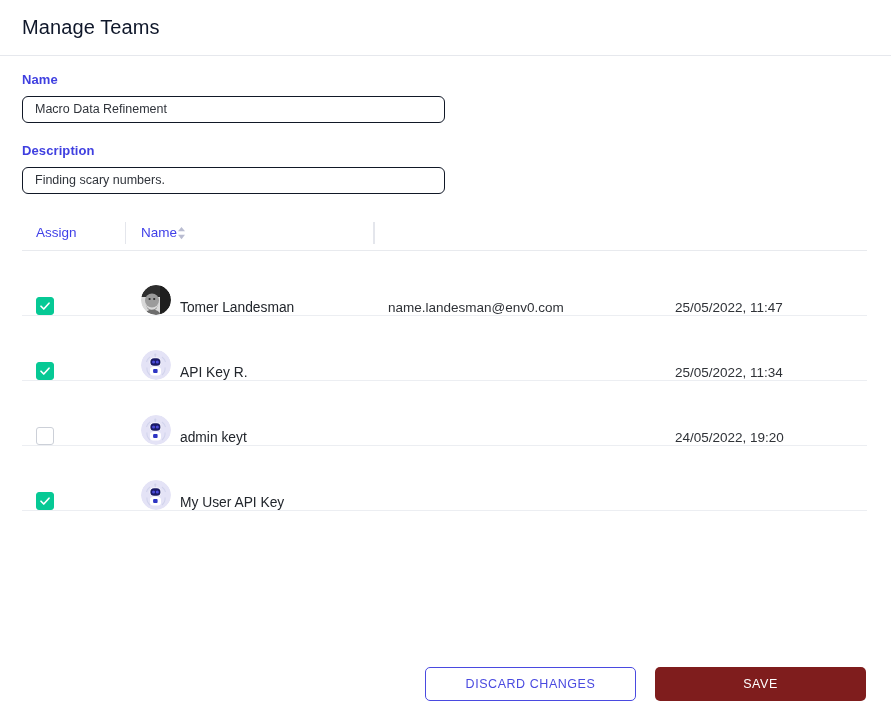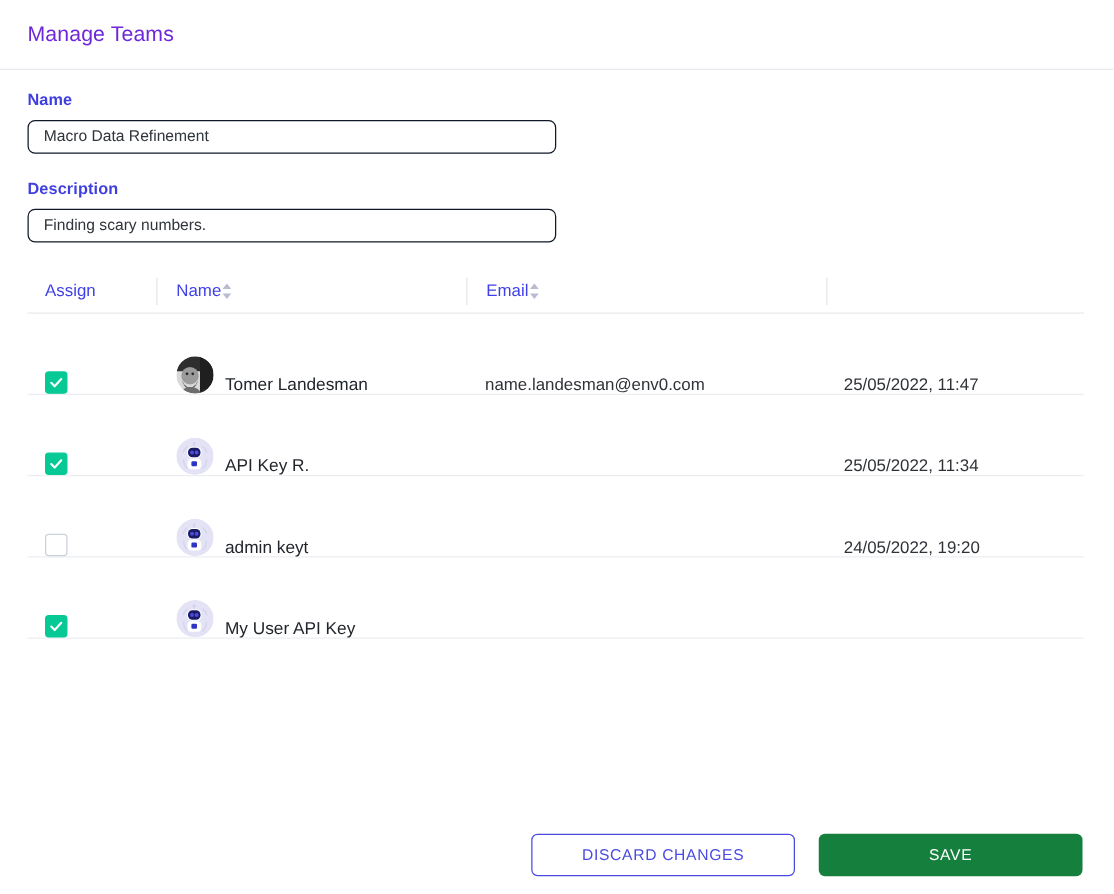--- a/index.html
+++ b/index.html
@@ -16,22 +16,22 @@
   
   .header {
     height: 56px;
     border-bottom: 1px solid #e6e8ed;
     display: flex;
     align-items: center;
     padding-left: 22px;
     background: #fff;
   }
   .header-title {
-    font-size: 17px;
-    color: #6d28d9;
+    font-size: 20px;
+    color: #0f172a;
     font-weight: 400;
     letter-spacing: 0.1px;
   }
 
   
   .form { padding: 16px 22px 0 22px; }
 
   .field-label {
     color: #3f3fe0;
     font-size: 13px;
@@ -170,21 +170,21 @@
   }
   .btn-discard {
     width: 211px;
     border: 1.3px solid #4a4ae0;
     background: #fff;
     color: #4a4ae0;
   }
   .btn-save {
     width: 211px;
     border: none;
-    background: #15803d;
+    background: #7f1d1d;
     color: #ffffff;
   }
 </style>
 </head>
 <body>
 
 <div class="page">
 
   <div class="header">
     <div class="header-title">Manage Teams</div>
@@ -217,29 +217,20 @@
         <span class="lbl">Name</span>
         <span>
           <svg class="sort-icon" viewBox="0 0 10 16" fill="currentColor">
             <path d="M5 1 L9 6 L1 6 Z"></path>
             <path d="M5 15 L9 10 L1 10 Z"></path>
           </svg>
         </span>
       </div>
       <div class="th-divider"></div>
 
-      <div class="th col-email">
-        <span class="lbl">Email</span>
-        <span>
-          <svg class="sort-icon" viewBox="0 0 10 16" fill="currentColor">
-            <path d="M5 1 L9 6 L1 6 Z"></path>
-            <path d="M5 15 L9 10 L1 10 Z"></path>
-          </svg>
-        </span>
-      </div>
       <div class="th-divider"></div>
 
     </div>
 
     <div id="tbody">
         <div class="trow">
           <div class="cell c-assign">
             <div class="checkbox on">
               <svg viewBox="0 0 24 24" fill="none" stroke="currentColor" stroke-width="3.4" stroke-linecap="round" stroke-linejoin="round">
                 <polyline points="4,12.5 9.5,18 20,6.5"></polyline>

